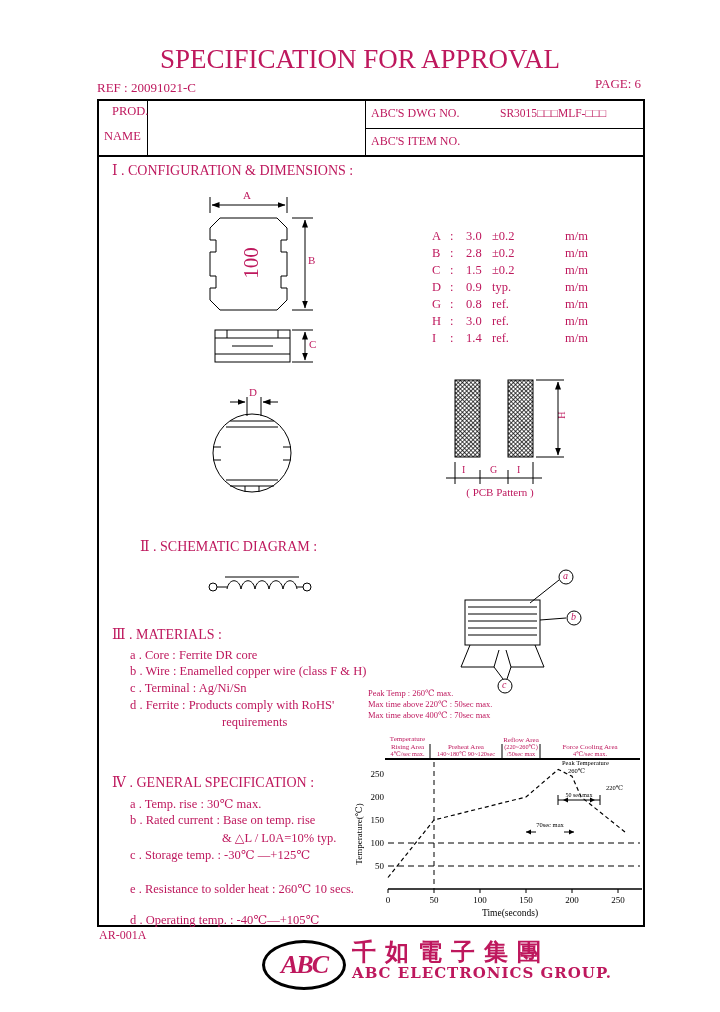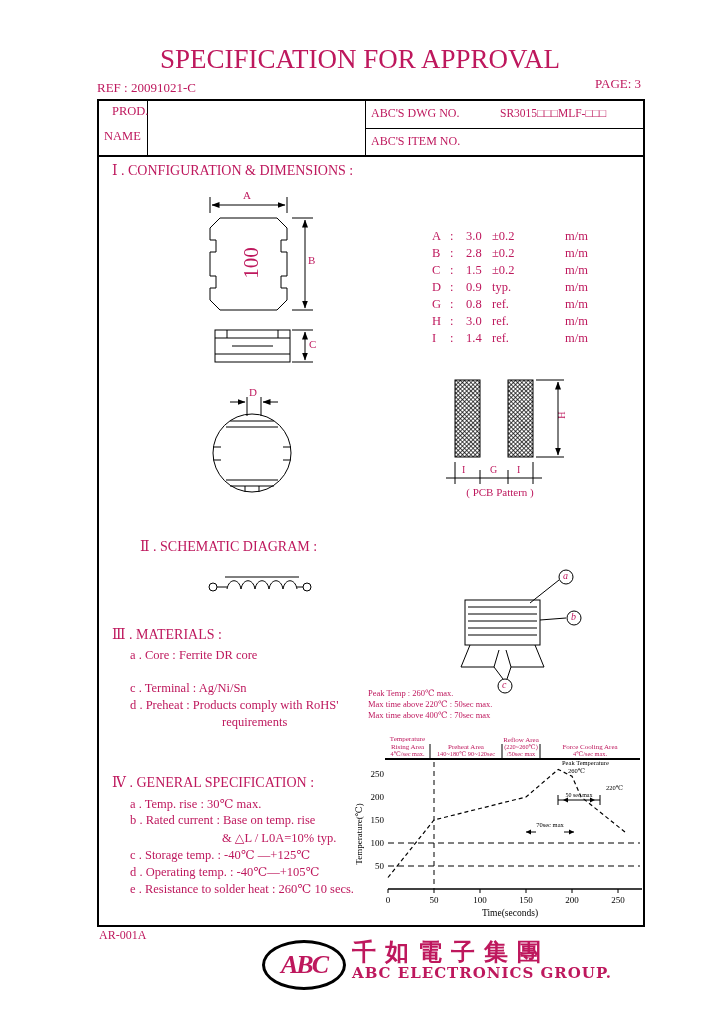--- a/index.html
+++ b/index.html
@@ -22,21 +22,21 @@
   svg{display:block;}
   #drawings,#reflow-chart{pointer-events:none;}
 </style>
 </head>
 <body>
 
 <div id="page">
 
   <div class="abs c" style="left:0;right:0;top:44px;font-size:27px;">SPECIFICATION FOR APPROVAL</div>
   <div class="abs" style="left:97px;top:80px;font-size:13px;">REF : 20091021-C</div>
-  <div class="abs" style="left:595px;top:76px;font-size:13px;">PAGE: 3</div>
+  <div class="abs" style="left:595px;top:76px;font-size:13px;">PAGE: 6</div>
 
   <div class="box" style="left:97px;top:99px;width:544px;height:54px;"></div>
   <div class="vline" style="left:147px;top:99px;height:56px;"></div>
   <div class="vline" style="left:365px;top:99px;height:56px;"></div>
   <div class="hline" style="left:365px;top:128px;width:278px;"></div>
   <div class="abs" style="left:112px;top:104px;font-size:12.5px;">PROD.</div>
   <div class="abs" style="left:104px;top:129px;font-size:12.5px;">NAME</div>
   <div class="abs" style="left:371px;top:106px;font-size:12px;">ABC'S DWG NO.</div>
   <div class="abs" style="left:500px;top:107px;font-size:11.5px;">SR3015□□□MLF-□□□</div>
   <div class="abs" style="left:371px;top:134px;font-size:12px;">ABC'S ITEM NO.</div>
@@ -103,22 +103,23 @@
   <div class="abs" style="left:462px;top:464px;font-size:10px;">I</div>
   <div class="abs" style="left:490px;top:464px;font-size:10px;">G</div>
   <div class="abs" style="left:517px;top:464px;font-size:10px;">I</div>
   <div class="abs c" style="left:555px;top:408px;width:14px;height:14px;line-height:14px;font-size:10px;transform:rotate(-90deg);">H</div>
   <div class="abs c" style="left:452px;top:486px;width:96px;font-size:11px;">( PCB Pattern )</div>
 
   <div class="abs" style="left:112px;top:538px;font-size:14px;margin-left:28px;">Ⅱ . SCHEMATIC DIAGRAM :</div>
 
   <div class="abs" style="left:112px;top:626px;font-size:14px;">Ⅲ . MATERIALS :</div>
   <div class="abs" style="left:130px;top:648px;font-size:12.5px;">a . Core : Ferrite DR core</div>
+  <div class="abs" style="left:130px;top:664px;font-size:12.5px;">b . Wire : Enamelled copper wire (class F &amp; H)</div>
   <div class="abs" style="left:130px;top:681px;font-size:12.5px;">c . Terminal : Ag/Ni/Sn</div>
-  <div class="abs" style="left:130px;top:698px;font-size:12.5px;">d . Preheat : Products comply with RoHS'</div>
+  <div class="abs" style="left:130px;top:698px;font-size:12.5px;">d . Ferrite : Products comply with RoHS'</div>
   <div class="abs" style="left:222px;top:715px;font-size:12.5px;">requirements</div>
 
   <div class="callout" style="left:563px;top:570px;">a</div>
   <div class="callout" style="left:571px;top:611px;">b</div>
   <div class="callout" style="left:502px;top:679px;">c</div>
 
   <div class="note" style="top:688px;">Peak Temp : 260℃ max.</div>
   <div class="note" style="top:699px;">Max time above 220℃ : 50sec max.</div>
   <div class="note" style="top:710px;">Max time above 400℃ : 70sec max</div>
 
@@ -140,22 +141,22 @@
     <div class="zone" style="width:100px;">
       <div class="zone-label">Force Cooling Area</div>
       <div class="zone-sub">4℃/sec max.</div>
     </div>
   </div>
 
   <div class="abs" style="left:112px;top:774px;font-size:14px;">Ⅳ . GENERAL SPECIFICATION :</div>
   <div class="abs" style="left:130px;top:796px;font-size:12.5px;">a . Temp. rise : 30℃ max.</div>
   <div class="abs" style="left:130px;top:813px;font-size:12.5px;">b . Rated current : Base on temp. rise</div>
   <div class="abs" style="left:222px;top:830px;font-size:12.5px;">&amp; △L / L0A=10% typ.</div>
-  <div class="abs" style="left:130px;top:847px;font-size:12.5px;">c . Storage temp. : -40℃ —+125℃</div>
-  <div class="abs" style="left:130px;top:864px;font-size:12.5px;">d . Operating temp. : -40℃—+105℃</div>
+  <div class="abs" style="left:130px;top:847px;font-size:12.5px;">c . Storage temp. : -30℃ —+125℃</div>
+  <div class="abs" style="left:130px;top:912px;font-size:12.5px;">d . Operating temp. : -40℃—+105℃</div>
   <div class="abs" style="left:130px;top:881px;font-size:12.5px;">e . Resistance to solder heat : 260℃ 10 secs.</div>
 
   <svg id="drawings" class="abs" style="left:0;top:0;" width="720" height="1012">
     <defs>
       <marker id="arr" viewBox="0 0 8 6" markerWidth="8" markerHeight="6" refX="7.5" refY="3" orient="auto-start-reverse">
         <path d="M0,0 L8,3 L0,6 Z" fill="#000"></path>
       </marker>
       <pattern id="h1" width="6" height="6" patternUnits="userSpaceOnUse" patternTransform="rotate(45)">
         <path d="M0,0.5 H6 M0,3.5 H6" stroke="#000" stroke-width="0.7"></path>
       </pattern>

